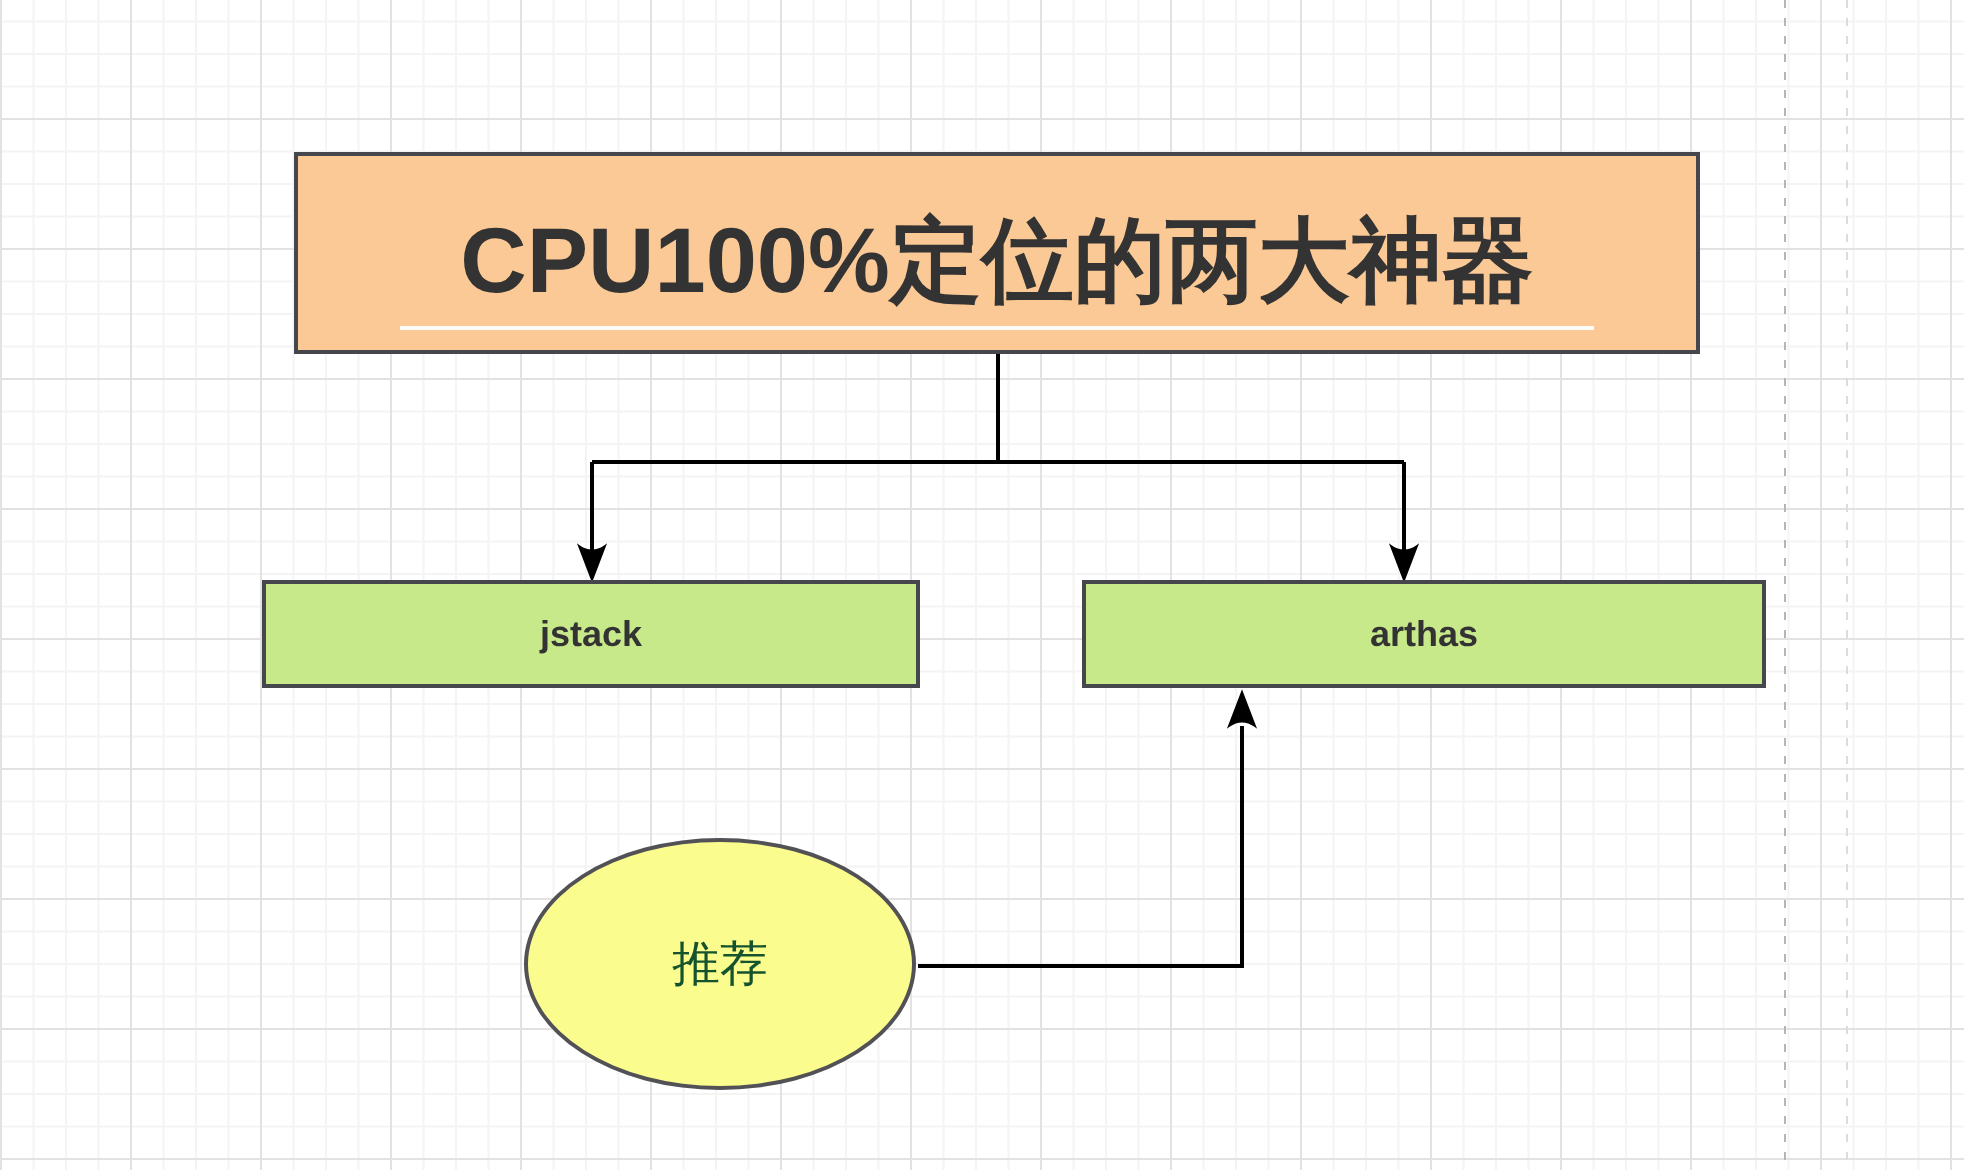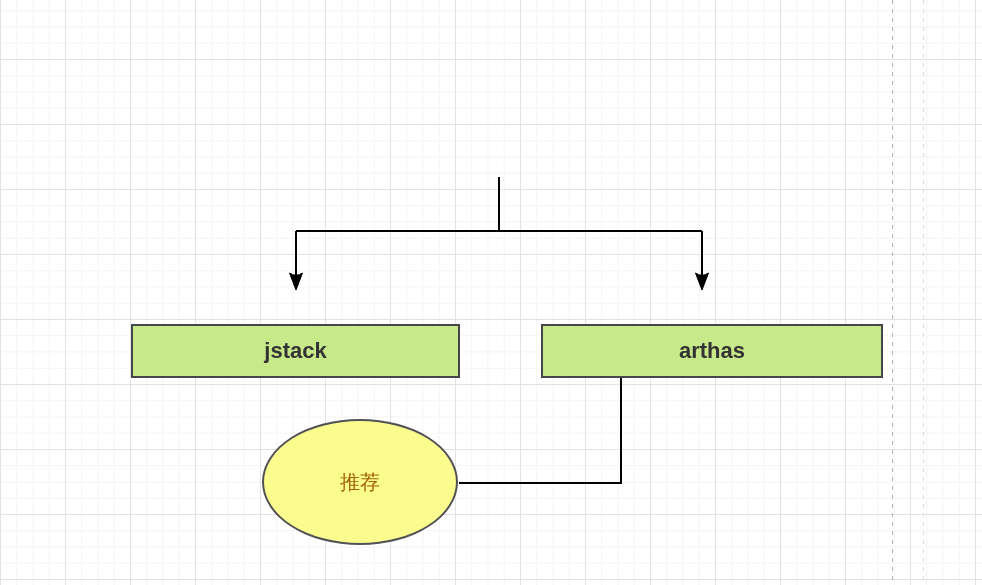--- a/index.html
+++ b/index.html
@@ -35,29 +35,29 @@
   .title-node .title-text{
     font-size:46px;font-weight:bold;color:#333333;
     letter-spacing:0px;line-height:1;margin-top:6px;white-space:nowrap;
   }
   .title-underline{
     position:absolute;bottom:10px;left:51px;width:597px;height:2px;
     background:rgba(255,255,255,0.92);
   }
   .green-box{
     background:#c8e98a;
-    font-size:22px;font-weight:bold;color:#333333;margin-top:34px;
+    font-size:18px;font-weight:bold;color:#333333;
   }
   .green-box.jstack{left:131px;top:290px;width:329px;height:54px;}
   .green-box.arthas{left:541px;top:290px;width:342px;height:54px;}
   .ellipse-node{
     position:absolute;left:262px;top:419px;width:196px;height:126px;
     box-sizing:border-box;border:2px solid #515156;border-radius:50%;
     background:#fbfc8e;display:flex;align-items:center;justify-content:center;
-    font-size:20px;color:#a16207;z-index:2;
+    font-size:24px;color:#14532d;z-index:2;
   }
   .annotation{
     position:absolute;left:506px;top:446px;z-index:2;
     font-size:22px;color:#333333;white-space:nowrap;
   }
 </style>
 </head>
 <body>
 
 <div id="canvas">
@@ -66,20 +66,24 @@
   <div class="guide g2"></div>
 
   <svg class="connectors" width="982" height="585">
     <path d="M499,177 L499,231 M296,231 L702,231 M296,231 L296,284 M702,231 L702,284" stroke="#000000" stroke-width="2" fill="none"></path>
     <path d="M296,290 L289.5,273 Q296,277.5 302.5,273 Z" fill="#000000" stroke="#000000"></path>
     <path d="M702,290 L695.5,273 Q702,277.5 708.5,273 Z" fill="#000000" stroke="#000000"></path>
     <path d="M459,483 L621,483 L621,363" stroke="#000000" stroke-width="2" fill="none"></path>
     <path d="M621,346 L627.5,363 Q621,358.5 614.5,363 Z" fill="#000000" stroke="#000000"></path>
   </svg>
 
+  <div class="node title-node">
+    <span class="title-text">CPU100%定位的两大神器</span>
+    <div class="title-underline"></div>
+  </div>
 
   <div class="node green-box jstack">
     <span>jstack</span>
   </div>
 
   <div class="node green-box arthas">
     <span>arthas</span>
   </div>
 
   <div class="ellipse-node">

